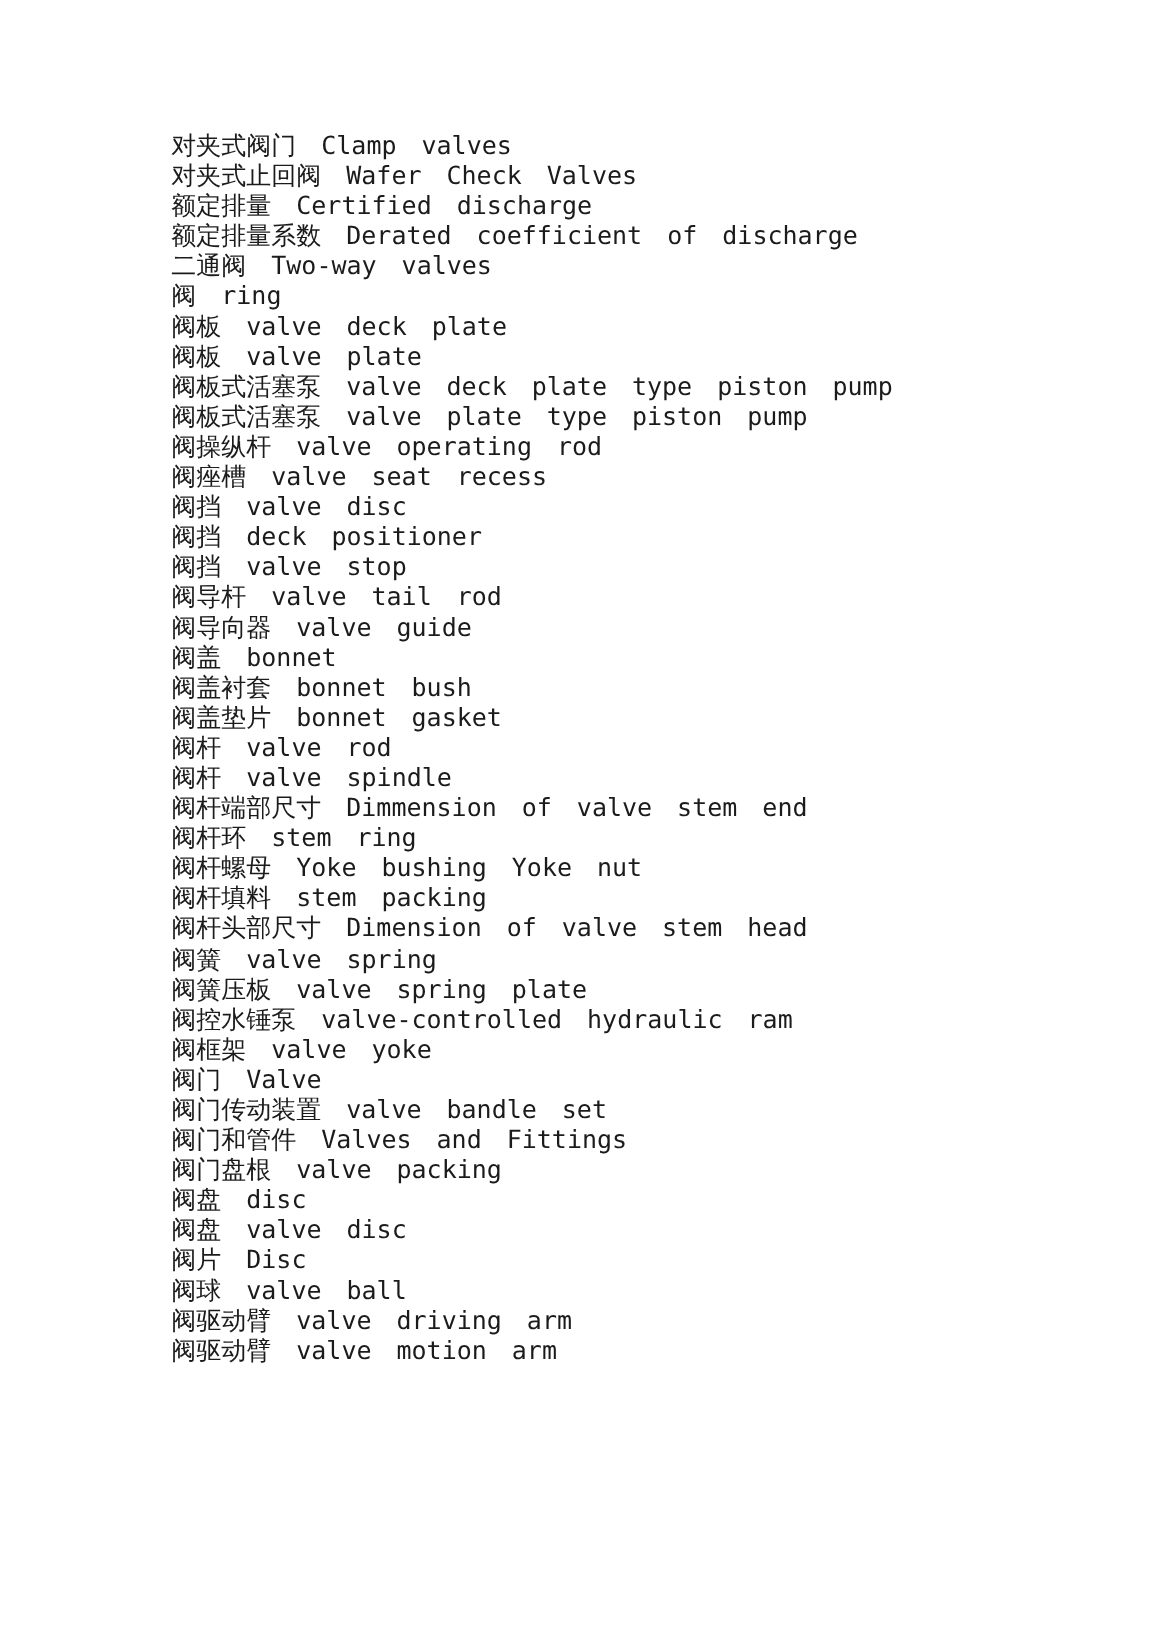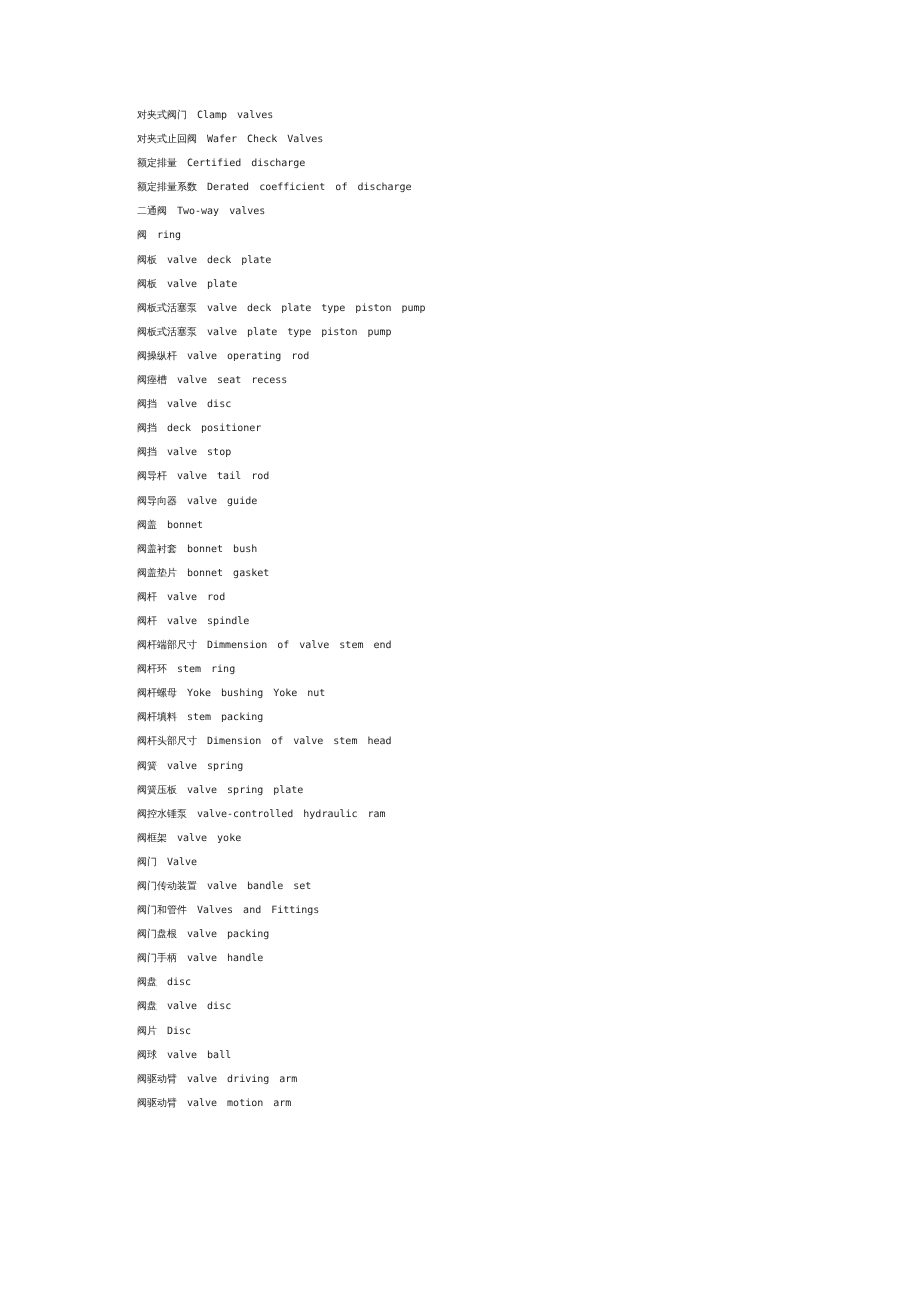--- a/index.html
+++ b/index.html
@@ -21,21 +21,21 @@
     box-sizing: border-box;
   }
   #glossary {
     position: absolute;
     left: 137px;
     top: 104px;
     width: 740px;
   }
   .entry {
     font-family: "DejaVu Sans Mono", "Liberation Mono", monospace;
-    font-size: 10px;
+    font-size: 20px;
     line-height: 24.1px;
     color: #1b1b1b;
     white-space: pre;
     letter-spacing: 0px;
     -webkit-font-smoothing: none;
     text-rendering: geometricPrecision;
   }
 </style>
 </head>
 <body>
@@ -70,21 +70,20 @@
       <div class="entry">阀杆填料　stem　packing</div>
       <div class="entry">阀杆头部尺寸　Dimension　of　valve　stem　head</div>
       <div class="entry">阀簧　valve　spring</div>
       <div class="entry">阀簧压板　valve　spring　plate</div>
       <div class="entry">阀控水锤泵　valve-controlled　hydraulic　ram</div>
       <div class="entry">阀框架　valve　yoke</div>
       <div class="entry">阀门　Valve</div>
       <div class="entry">阀门传动装置　valve　bandle　set</div>
       <div class="entry">阀门和管件　Valves　and　Fittings</div>
       <div class="entry">阀门盘根　valve　packing</div>
-      <div class="entry">阀门手柄　valve　handle</div>
       <div class="entry">阀盘　disc</div>
       <div class="entry">阀盘　valve　disc</div>
       <div class="entry">阀片　Disc</div>
       <div class="entry">阀球　valve　ball</div>
       <div class="entry">阀驱动臂　valve　driving　arm</div>
       <div class="entry">阀驱动臂　valve　motion　arm</div>
     </div>
 </div>
 
 </body></html>

